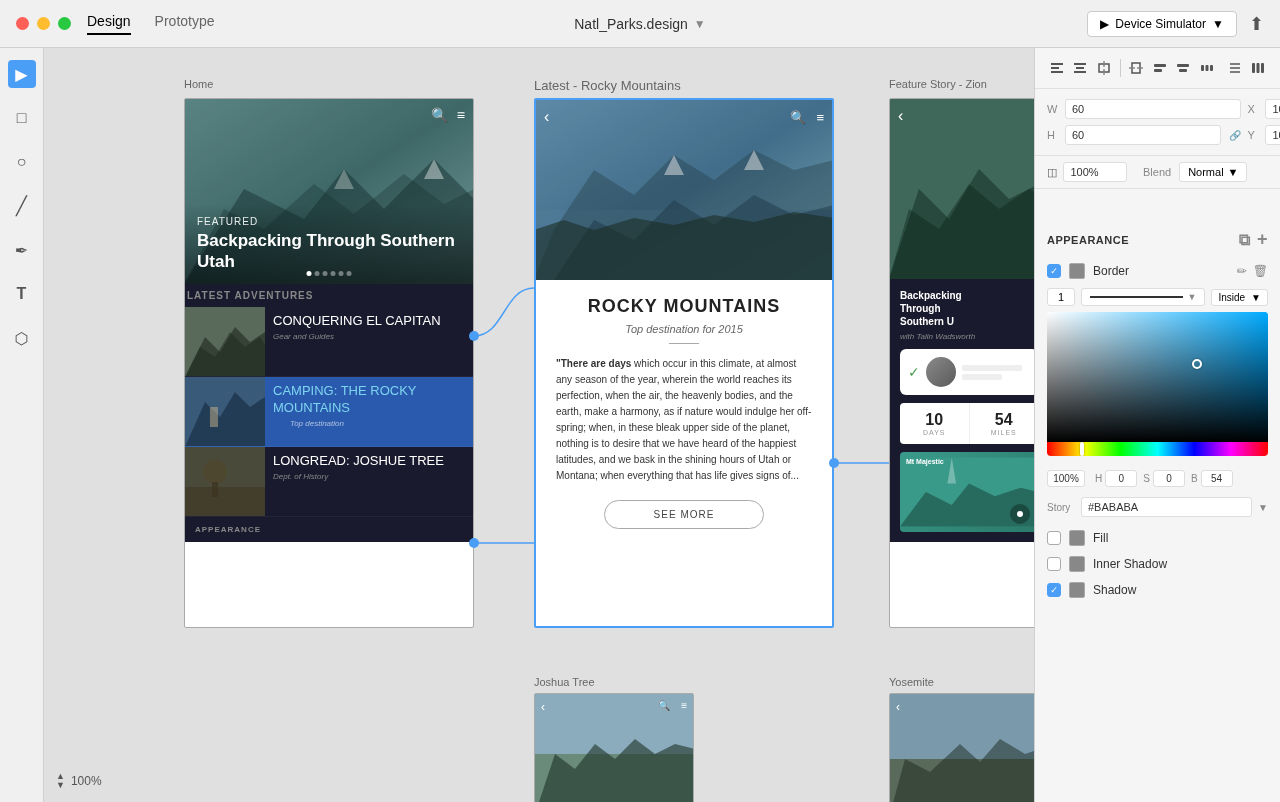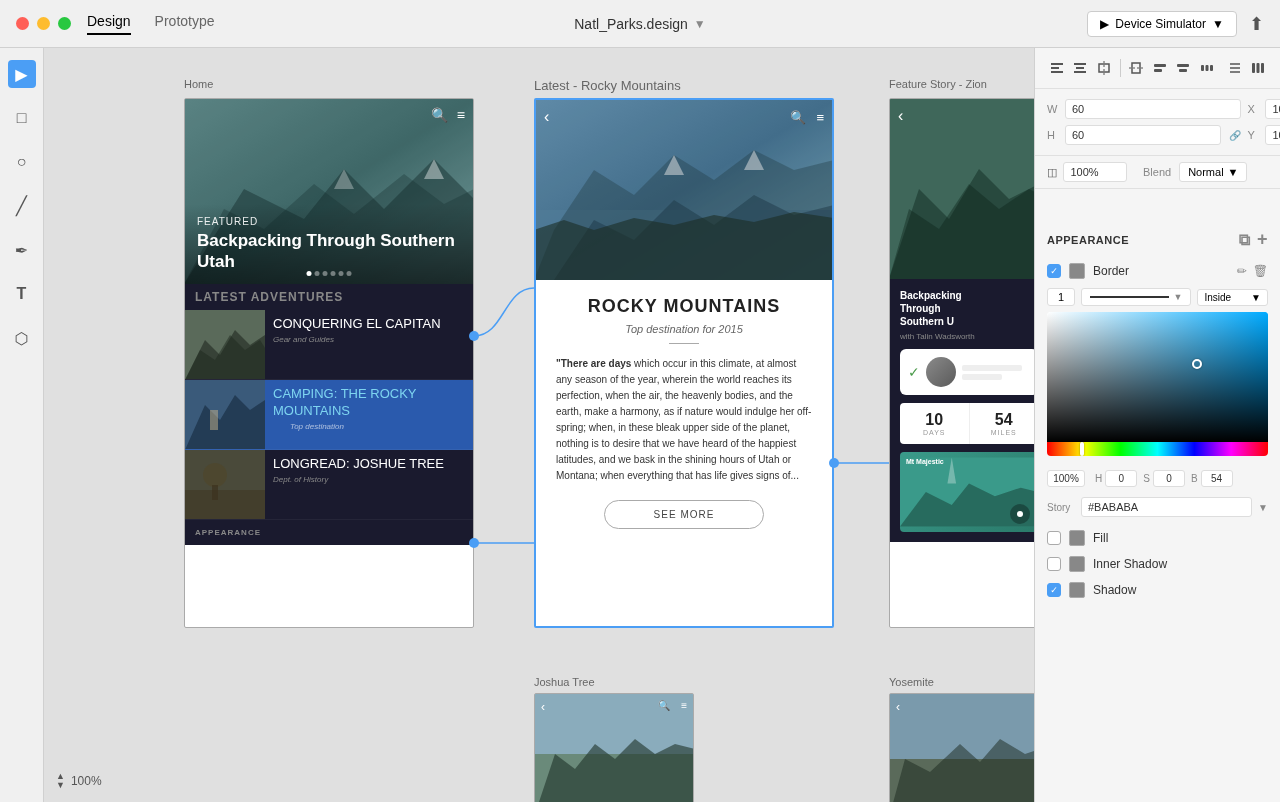--- a/index.html
+++ b/index.html
@@ -334,21 +334,21 @@
     .border-detail {
       padding: 4px 12px 6px;
       display: flex; align-items: center; gap: 6px;
     }
     .border-width-input {
       width: 28px; padding: 2px 4px;
       border: 1px solid #ddd; border-radius: 3px;
       font-size: 11px; background: #fff; text-align: center;
     }
     .border-position-select {
-      display: flex; align-items: center; gap: 20px;
+      display: flex; align-items: center; gap: 6px;
       background: #fff; border: 1px solid #ddd; border-radius: 3px;
       padding: 2px 6px; font-size: 10px; cursor: pointer;
     }
 
     
     .joshua-thumb {
       width: 100%; height: 100%;
       background: linear-gradient(180deg, #8aacbc 0%, #b0c8d0 40%, #6a8a7a 60%, #4a6a5a 100%);
       position: relative;
     }
@@ -435,21 +435,21 @@
             <div class="hero-dot active"></div>
             <div class="hero-dot"></div>
             <div class="hero-dot"></div>
             <div class="hero-dot"></div>
             <div class="hero-dot"></div>
             <div class="hero-dot"></div>
           </div>
         </div>
       </div>
 
-      <div style="background:#1a1a2e;padding:6px 10px;font-size:12px;font-weight:700;letter-spacing:1px;color:#888;">LATEST ADVENTURES</div>
+      <div style="background:#1a1a2e;padding:6px 2px;font-size:10px;font-weight:700;letter-spacing:1px;color:#888;">LATEST ADVENTURES</div>
 
       <div class="home-list">
 
         <div class="home-list-item">
           <div class="home-list-thumb thumb-elcapitan">
             <svg width="80" height="70" viewBox="0 0 80 70">
               <rect width="80" height="70" fill="#5a6a5a"></rect>
               <polygon points="0,70 20,30 35,45 50,20 65,35 80,25 80,70" fill="rgba(40,50,40,0.7)"></polygon>
               <polygon points="0,70 15,40 30,50 45,25 60,40 75,30 80,38 80,70" fill="rgba(30,40,30,0.5)"></polygon>
             </svg>
@@ -551,21 +551,21 @@
           <rect width="160" height="180" fill="#4a7a6a"></rect>
           <polygon points="0,180 30,90 60,120 90,70 120,100 160,80 160,180" fill="rgba(20,50,40,0.5)"></polygon>
           <polygon points="0,180 20,110 50,130 80,85 110,110 140,90 160,100 160,180" fill="rgba(15,40,30,0.4)"></polygon>
           <rect x="0" y="0" width="160" height="180" fill="rgba(0,0,0,0.15)"></rect>
         </svg>
         <div style="position:absolute;top:8px;left:8px;color:#fff;font-size:16px;cursor:pointer;">‹</div>
       </div>
 
       <div style="background:#1a1a2e;padding:10px;color:#fff;">
         <div style="font-size:10px;font-weight:700;line-height:1.3;">Backpacking<br>Through<br>Southern U</div>
-        <div style="font-size:8px;color:#888;margin-top:4px;">with Talin Wadsworth</div>
+        <div style="font-size:8px;color:#888;margin-top:4px;font-style:italic;">with Talin Wadsworth</div>
 
         <div style="background:#fff;border-radius:6px;padding:8px;margin-top:8px;display:flex;align-items:center;gap:6px;">
           <span style="color:#4a9a4a;font-size:14px;">✓</span>
           <div style="width:30px;height:30px;border-radius:50%;background:linear-gradient(135deg,#8a8a8a,#5a5a5a);flex-shrink:0;"></div>
           <div style="flex:1;">
             <div style="width:60px;height:6px;background:#eee;border-radius:2px;margin-bottom:3px;"></div>
             <div style="width:40px;height:6px;background:#eee;border-radius:2px;"></div>
           </div>
         </div>
 

